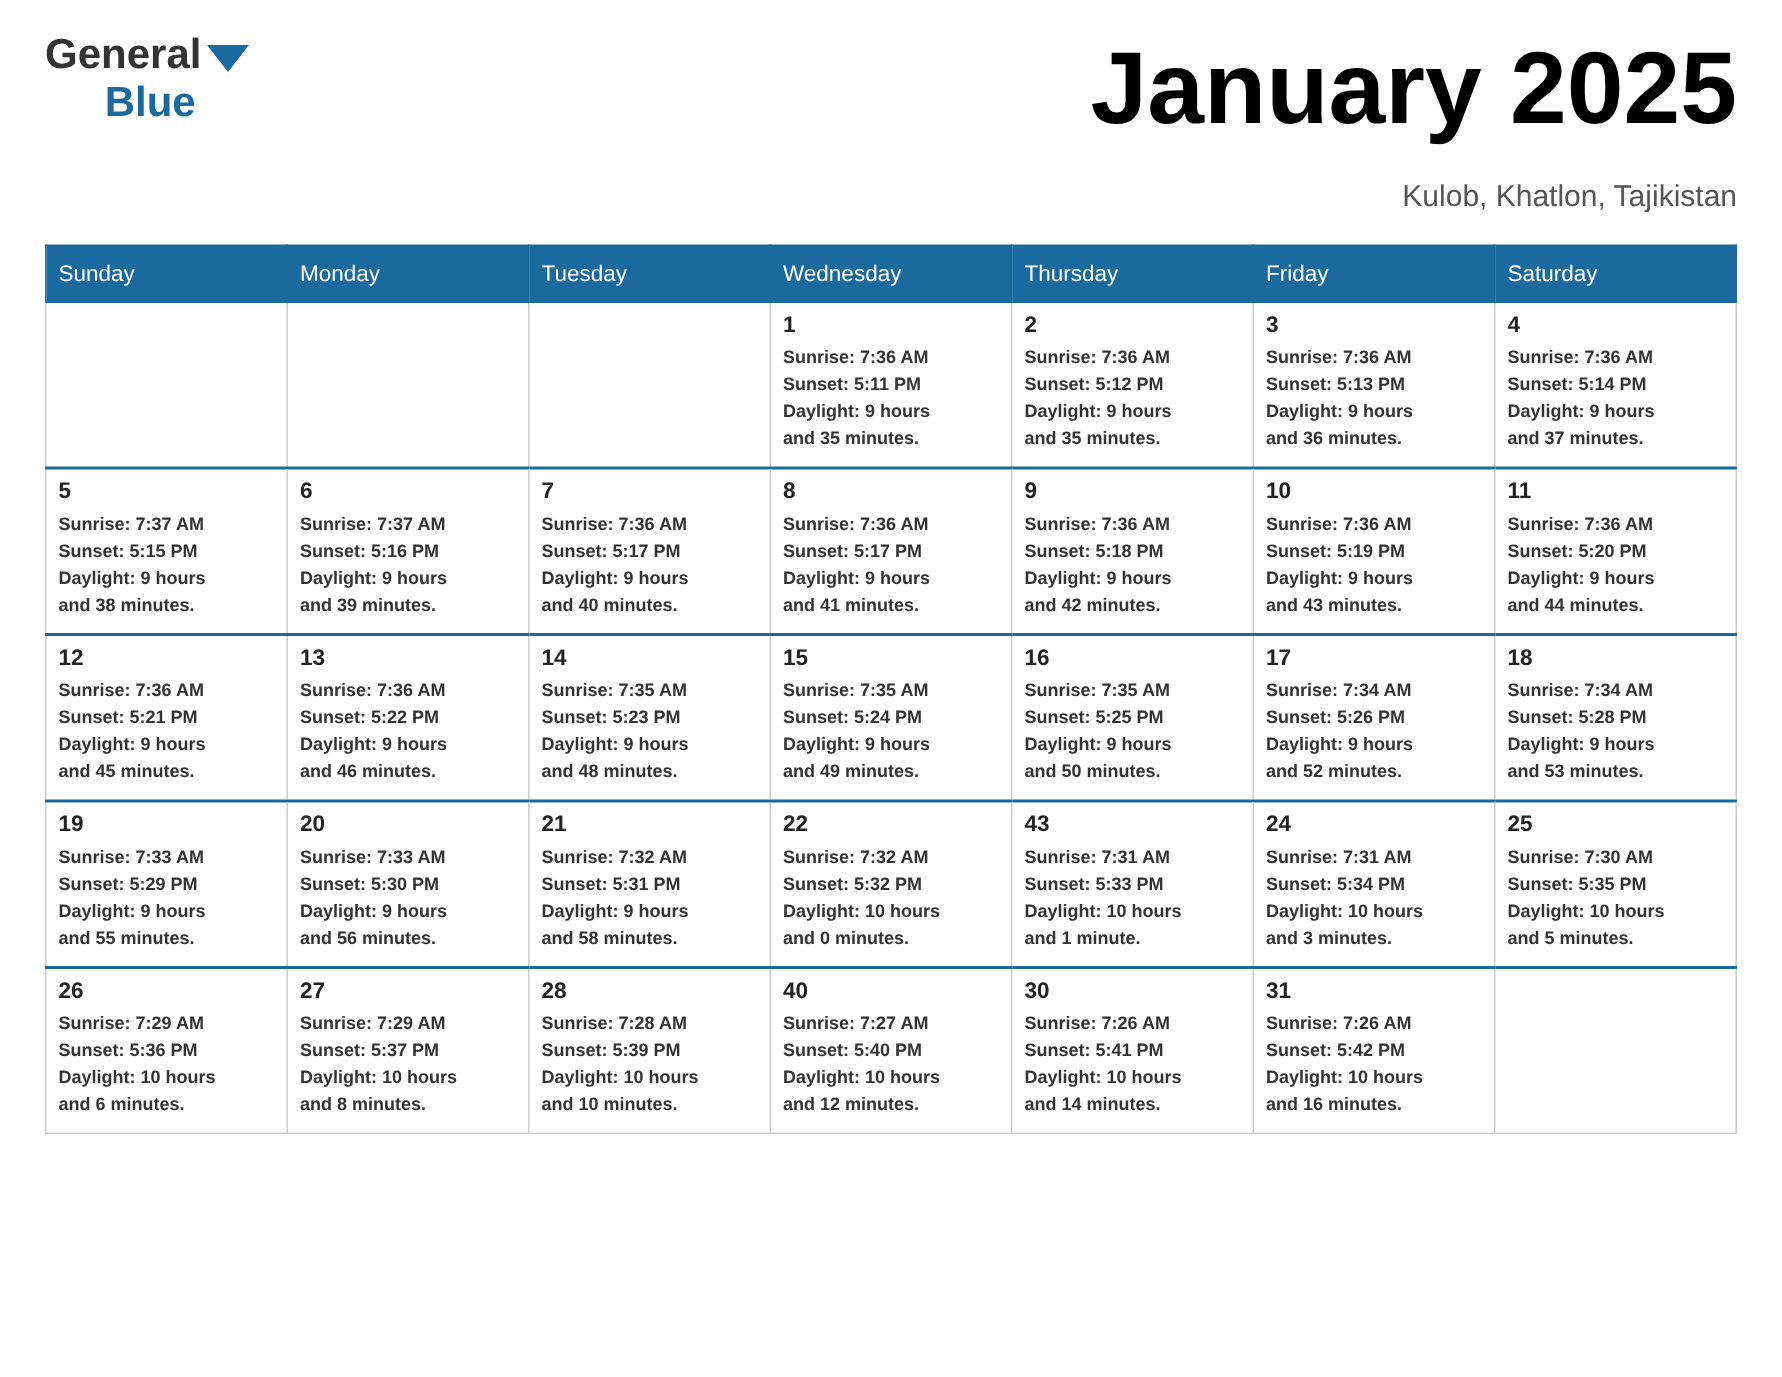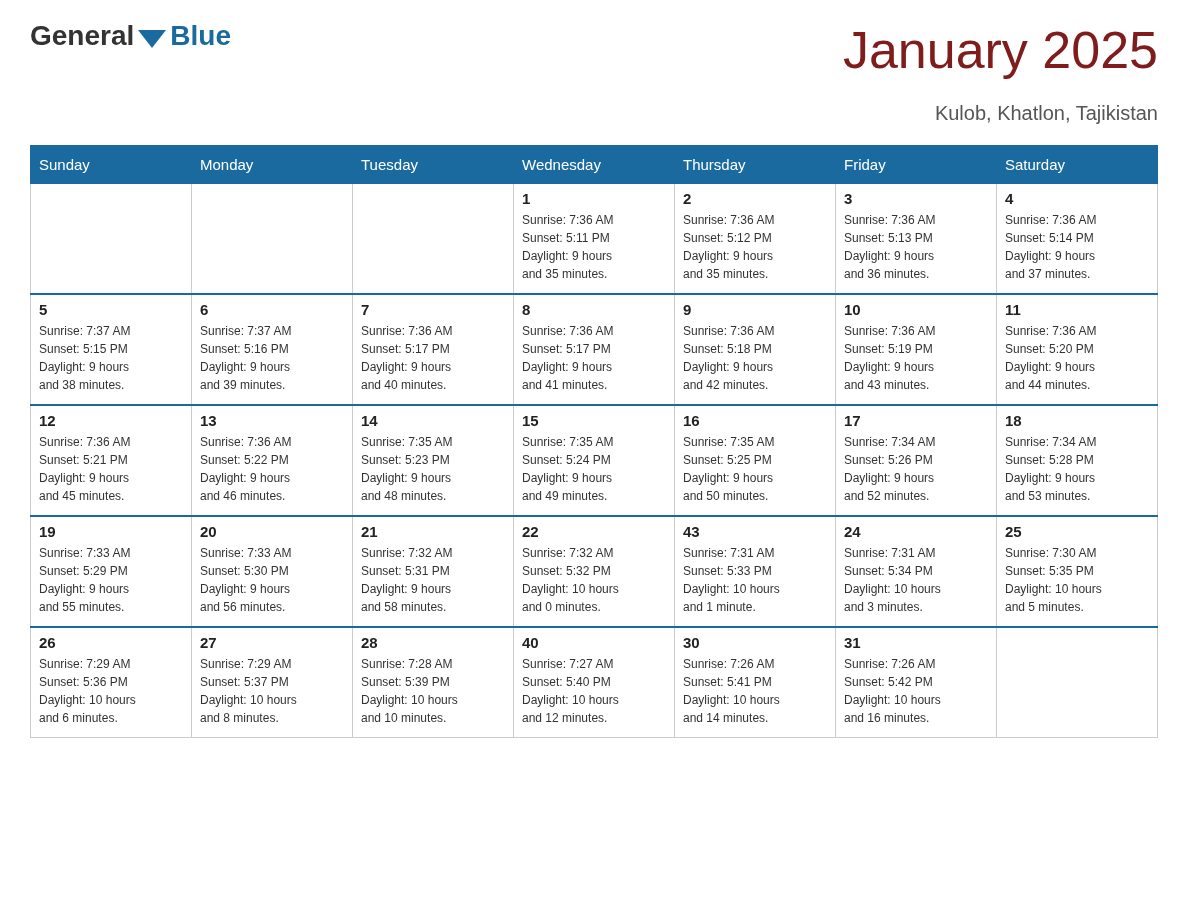--- a/index.html
+++ b/index.html
@@ -11,21 +11,21 @@
       min-height: 918px;
     }
     .header {
       display: flex;
       justify-content: space-between;
       align-items: flex-start;
       margin-bottom: 20px;
     }
     .logo {
       display: flex;
-      flex-direction: row;
+      flex-direction: column;
       align-items: center;
     }
     .logo-top {
       display: flex;
       align-items: center;
     }
     .logo-general {
       font-size: 28px;
       font-weight: bold;
       color: #333;
@@ -42,23 +42,23 @@
     .logo-blue {
       font-size: 28px;
       font-weight: bold;
       color: #1a6aa0;
       margin-left: 4px;
     }
     .title-section {
       text-align: right;
     }
     .calendar-title {
-      font-size: 52px;
-      font-weight: normal;
-      color: #7f1d1d;
+      font-size: 68px;
+      font-weight: bold;
+      color: #000000;
     }
     .calendar-subtitle {
       font-size: 20px;
       color: #555;
       margin-top: 22px;
     }
     .calendar-table {
       width: 100%;
       border-collapse: collapse;
     }
@@ -85,20 +85,21 @@
       font-size: 15px;
       font-weight: bold;
       display: block;
       margin-bottom: 4px;
       color: #222;
     }
     .day-info {
       font-size: 12px;
       color: #333;
       line-height: 1.5;
+      font-weight: bold;
     }
     .empty-cell {
       background: #fff;
     }
     .row-divider td {
       border-top: 2px solid #1a6aa0;
     }
   </style>
 </head>
 <body>

